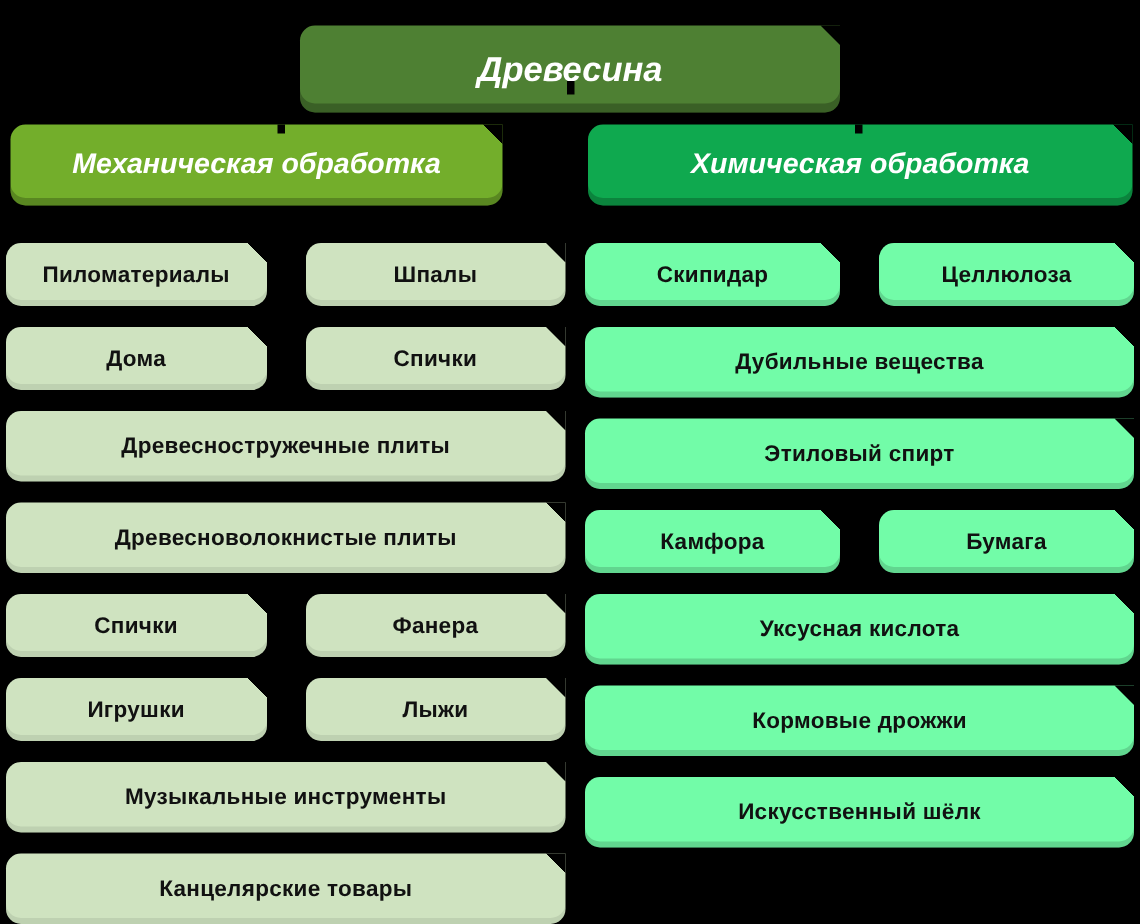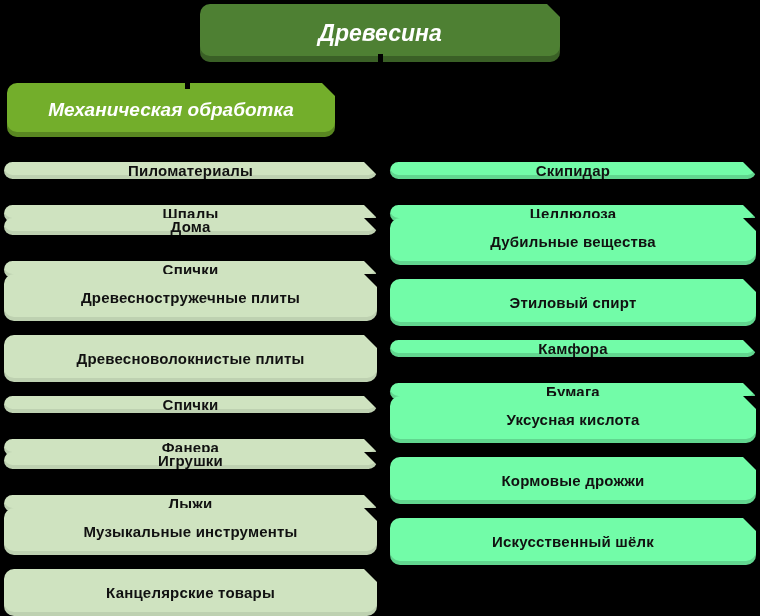--- a/index.html
+++ b/index.html
@@ -30,21 +30,21 @@
     position: absolute;
     top: 0;
     right: 0;
     width: 13px;
     height: 13px;
     background: linear-gradient(to top right, transparent 49%, #000 51%);
   }
   .title-box {
     position: absolute;
     left: 200px;
-    top: 4px;
+    top: 17px;
     width: 360px;
     height: 58px;
     background: var(--title-box, #4e8033);
     box-shadow: inset 0 -6px 0 rgba(0,0,0,0.25);
     text-align: right;
   }
   .title-box .lbl {
     color: var(--header-text, #fff);
     font-size: 23px;
     font-weight: 700;
@@ -76,21 +76,20 @@
     position: absolute;
     top: 162px;
   }
   .col-left { left: 4px;   width: 373px; }
   .col-right { left: 390px; width: 366px; }
   .row {
     display: flex;
     gap: 26px;
     height: 42px;
     margin-bottom: 14px;
-    flex-direction: column;
   }
   .row.full { height: 47px; }
   .row .box { flex: 1; height: 100%; }
   .item .lbl {
     color: var(--item-text, #111);
     font-size: 15px;
     font-weight: 700;
     letter-spacing: 0.2px;
   }
   .item.pale {
@@ -119,20 +118,23 @@
     <span class="lbl">Древесина</span>
   </div>
 
   <div class="stub stub-title"></div>
   <div class="stub stub-left"></div>
   <div class="stub stub-right"></div>
 
   <div class="box header header-left">
     <span class="lbl">Механическая обработка</span>
   </div>
+  <div class="box header header-right">
+    <span class="lbl">Химическая обработка</span>
+  </div>
 
   <div class="col col-left">
     <div class="row">
       <div class="box item pale">
         <span class="lbl">Пиломатериалы</span>
       </div>
       <div class="box item pale">
         <span class="lbl">Шпалы</span>
       </div>
     </div>

